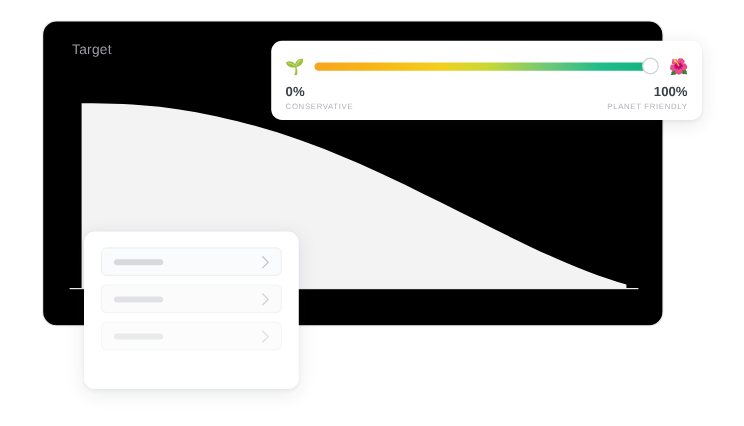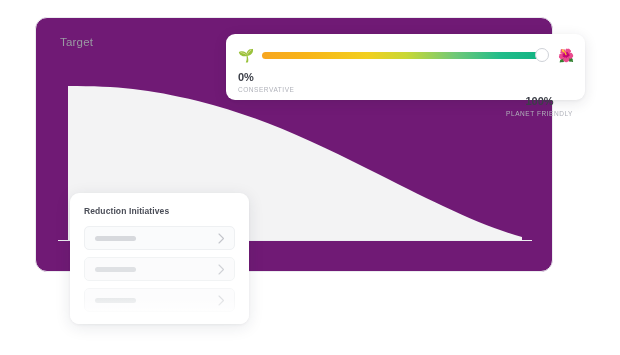--- a/index.html
+++ b/index.html
@@ -16,21 +16,21 @@
     -webkit-font-smoothing: antialiased;
   }
 
   
   .target-card {
     position: absolute;
     left: 35px;
     top: 17px;
     width: 518px;
     height: 255px;
-    background: #701a75;
+    background: #000000;
     border: 1px solid #ebecef;
     border-radius: 12px;
     box-sizing: border-box;
   }
 
   .target-title {
     position: absolute;
     left: 24px;
     top: 18px;
     font-size: 11.5px;
@@ -144,21 +144,21 @@
   .labels-row {
     position: absolute;
     left: 12px;
     right: 12px;
     top: 36px;
     display: flex;
     justify-content: space-between;
     align-items: flex-start;
   }
   .label-block { display: flex; flex-direction: column; }
-  .label-block.right { align-items: center; margin-top: 24px; }
+  .label-block.right { align-items: flex-end; }
   .pct {
     font-size: 11px;
     font-weight: bold;
     color: #3c3f48;
     line-height: 14px;
   }
   .caption {
     font-size: 6.5px;
     color: #b0b2ba;
     letter-spacing: 0.55px;
@@ -259,21 +259,20 @@
     </span>
     <span class="label-block right">
       <span class="pct">100%</span>
       <span class="caption">PLANET FRIENDLY</span>
     </span>
   </div>
 </div>
 
 <div class="init-card">
 
-  <div class="init-title">Reduction Initiatives</div>
 
   <div class="init-row fade-1">
     <span class="skeleton-bar"></span>
     <svg class="chev" width="7" height="11" viewBox="0 0 7 11">
       <path d="M1 1 L5.5 5.5 L1 10" fill="none" stroke="#c3c5cb" stroke-width="1.1" stroke-linecap="round" stroke-linejoin="round"></path>
     </svg>
   </div>
 
   <div class="init-row fade-2">
     <span class="skeleton-bar"></span>

